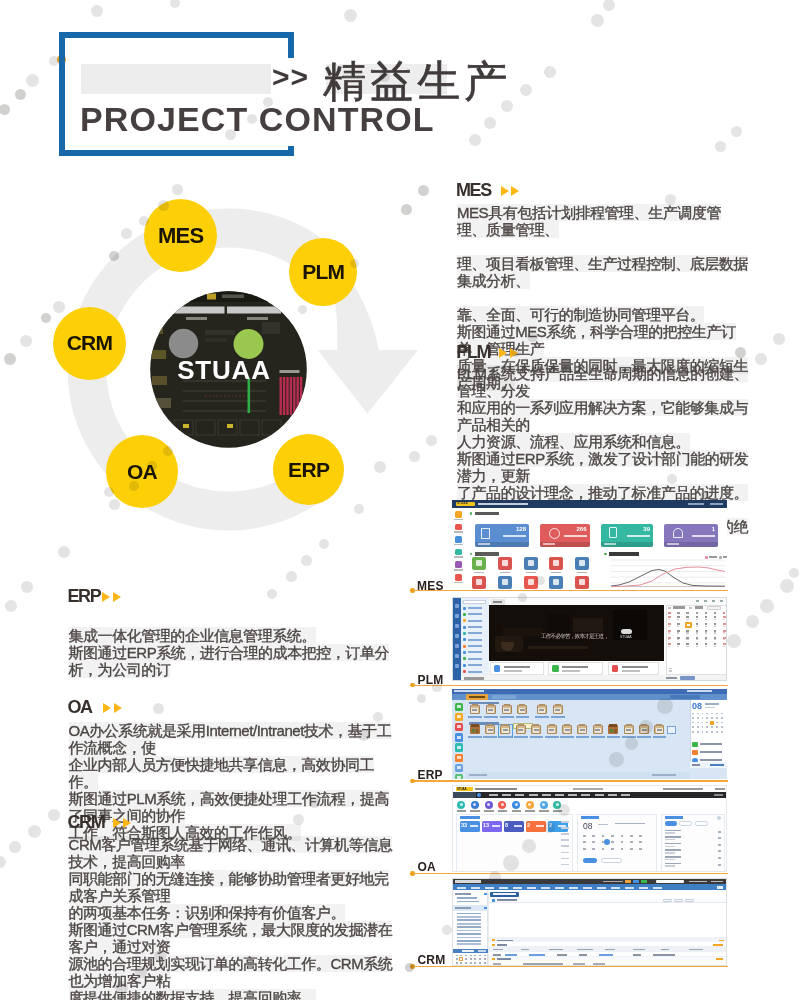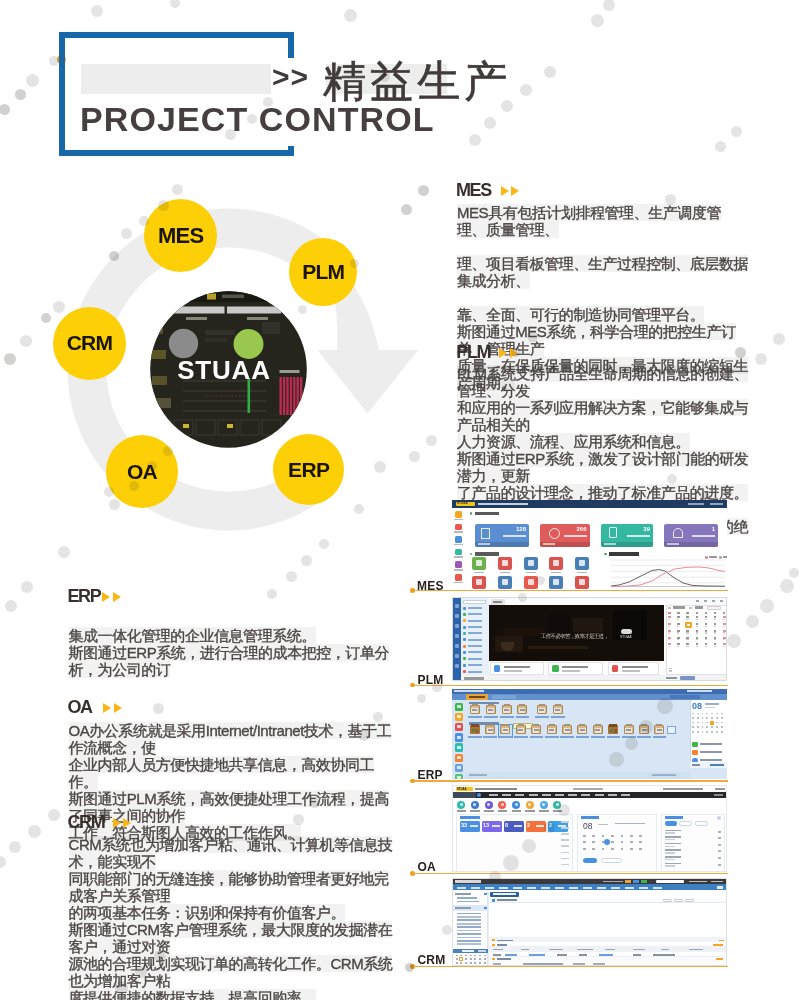--- a/index.html
+++ b/index.html
@@ -108,21 +108,21 @@
   <div class="tri" style="left:102.2px;top:591.7px"></div>
   <div class="tri" style="left:113px;top:591.7px"></div>
   <div class="btxt" style="left:68.5px;top:610px;width:330px"><br><b>集成一体化管理的企业信息管理系统。</b><br><b>斯图通过ERP系统，进行合理的成本把控，订单分析，为公司的订</b><br></div>
   <div class="hd" style="left:67.5px;top:697px">OA</div>
   <div class="tri" style="left:103px;top:703.2px"></div>
   <div class="tri" style="left:113.8px;top:703.2px"></div>
   <div class="btxt" style="left:68.5px;top:722px;width:330px"><b>OA办公系统就是采用Internet/Intranet技术，基于工作流概念，使</b><br><b>企业内部人员方便快捷地共享信息，高效协同工作。</b><br><b>斯图通过PLM系统，高效便捷处理工作流程，提高了同事之间的协作</b><br><b>工作，符合斯图人高效的工作作风。</b></div>
   <div class="hd" style="left:67.5px;top:812px">CRM</div>
   <div class="tri" style="left:112.5px;top:818.2px"></div>
   <div class="tri" style="left:123.3px;top:818.2px"></div>
-  <div class="btxt" style="left:68.5px;top:836px;width:330px"><b>CRM系统也为增加客户粘、通讯、计算机等信息技术，能实现不</b><br><b>同职能部门的无缝连接，能够协助管理者更好地完成客户关系管理</b><br><b>的两项基本任务：识别和保持有价值客户。</b><br><b>斯图通过CRM客户管理系统，最大限度的发掘潜在客户，通过对资</b><br><b>源池的合理规划实现订单的高转化工作。CRM系统也为增加客户粘</b><br><b>度提供便捷的数据支持，提高回购率。</b></div>
+  <div class="btxt" style="left:68.5px;top:836px;width:330px"><b>CRM客户管理系统基于网络、通讯、计算机等信息技术，提高回购率</b><br><b>同职能部门的无缝连接，能够协助管理者更好地完成客户关系管理</b><br><b>的两项基本任务：识别和保持有价值客户。</b><br><b>斯图通过CRM客户管理系统，最大限度的发掘潜在客户，通过对资</b><br><b>源池的合理规划实现订单的高转化工作。CRM系统也为增加客户粘</b><br><b>度提供便捷的数据支持，提高回购率。</b></div>
 
   <div class="lbl" style="left:417px;top:578.5px">MES</div>
   <div class="oline" style="left:412.6px;top:589.6px;width:315.4px"></div>
   <div class="odot" style="left:410.3px;top:588px"></div>
   <div class="lbl" style="left:417.5px;top:672.5px">PLM</div>
   <div class="oline" style="left:412.6px;top:684.5px;width:315.4px"></div>
   <div class="odot" style="left:410.3px;top:682.9px"></div>
   <div class="lbl" style="left:417.5px;top:767.5px">ERP</div>
   <div class="oline" style="left:412.6px;top:780.2px;width:315.4px"></div>
   <div class="odot" style="left:410.3px;top:778.6px"></div>

